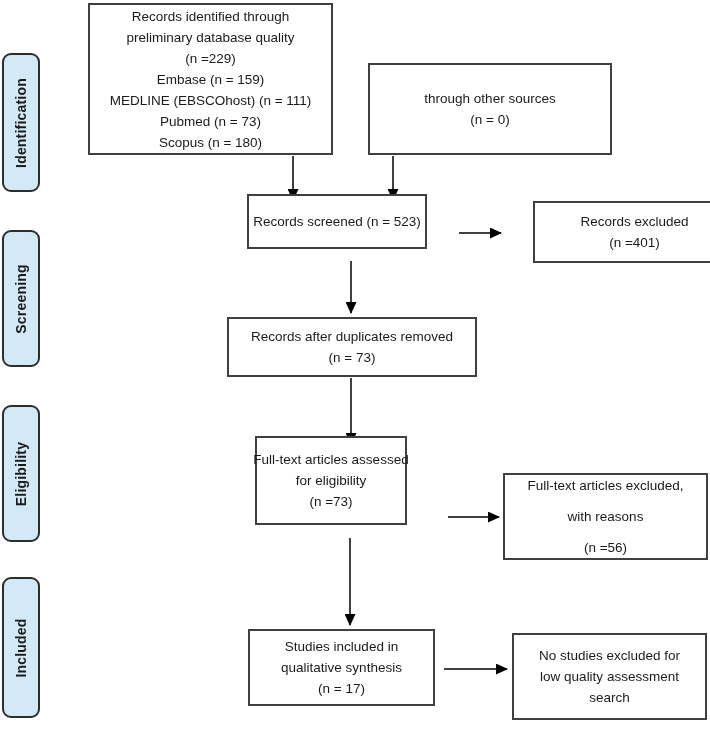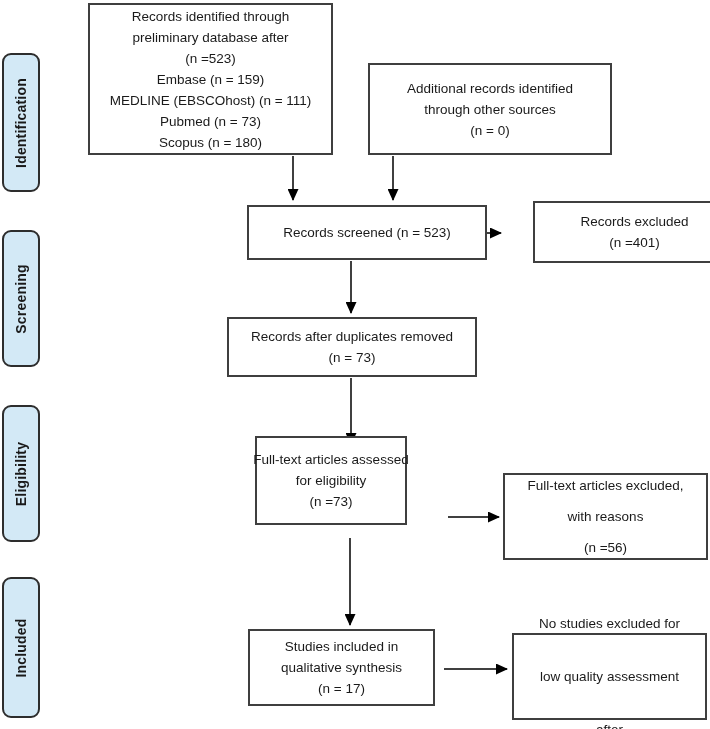--- a/index.html
+++ b/index.html
@@ -81,35 +81,34 @@
   </div>
   <div class="stage" style="top:405px;height:137px;">
     <span class="vtext">Eligibility</span>
   </div>
   <div class="stage" style="top:577px;height:141px;">
     <span class="vtext">Included</span>
   </div>
 
   <div class="flow-box" style="left:88px;top:3px;width:245px;height:152px;">
     <div class="ln">Records identified through</div>
-    <div class="ln">preliminary database after</div>
-    <div class="ln">(n =523)</div>
+    <div class="ln">preliminary database quality</div>
+    <div class="ln">(n =229)</div>
     <div class="ln">Embase (n = 159)</div>
     <div class="ln">MEDLINE (EBSCOhost) (n = 111)</div>
     <div class="ln">Pubmed (n = 73)</div>
     <div class="ln">Scopus (n = 180)</div>
   </div>
 
   <div class="flow-box" style="left:368px;top:63px;width:244px;height:92px;">
-    <div class="ln">Additional records identified</div>
     <div class="ln">through other sources</div>
     <div class="ln">(n = 0)</div>
   </div>
 
-  <div class="flow-box" style="left:247px;top:205px;width:240px;height:55px;">
+  <div class="flow-box" style="left:247px;top:194px;width:180px;height:55px;">
     <div class="ln">Records screened (n = 523)</div>
   </div>
 
   <div class="flow-box" style="left:505px;top:201px;width:203px;height:62px;margin-left:28px;">
     <div class="ln">Records excluded</div>
     <div class="ln">(n =401)</div>
   </div>
 
   <div class="flow-box" style="left:227px;top:317px;width:250px;height:60px;text-align:center;">
     <div class="ln">Records after duplicates removed</div>
@@ -127,19 +126,19 @@
     <div class="ln">with reasons</div>
     <div class="ln">(n =56)</div>
   </div>
 
   <div class="flow-box" style="left:248px;top:629px;width:187px;height:77px;">
     <div class="ln">Studies included in</div>
     <div class="ln">qualitative synthesis</div>
     <div class="ln">(n = 17)</div>
   </div>
 
-  <div class="flow-box" style="left:512px;top:633px;width:195px;height:87px;gap:32px;">
+  <div class="flow-box" style="left:512px;top:633px;width:195px;height:87px;">
     <div class="ln">No studies excluded for</div>
     <div class="ln">low quality assessment</div>
-    <div class="ln">after</div>
+    <div class="ln">search</div>
   </div>
 
 </div>
 
 </body></html>

